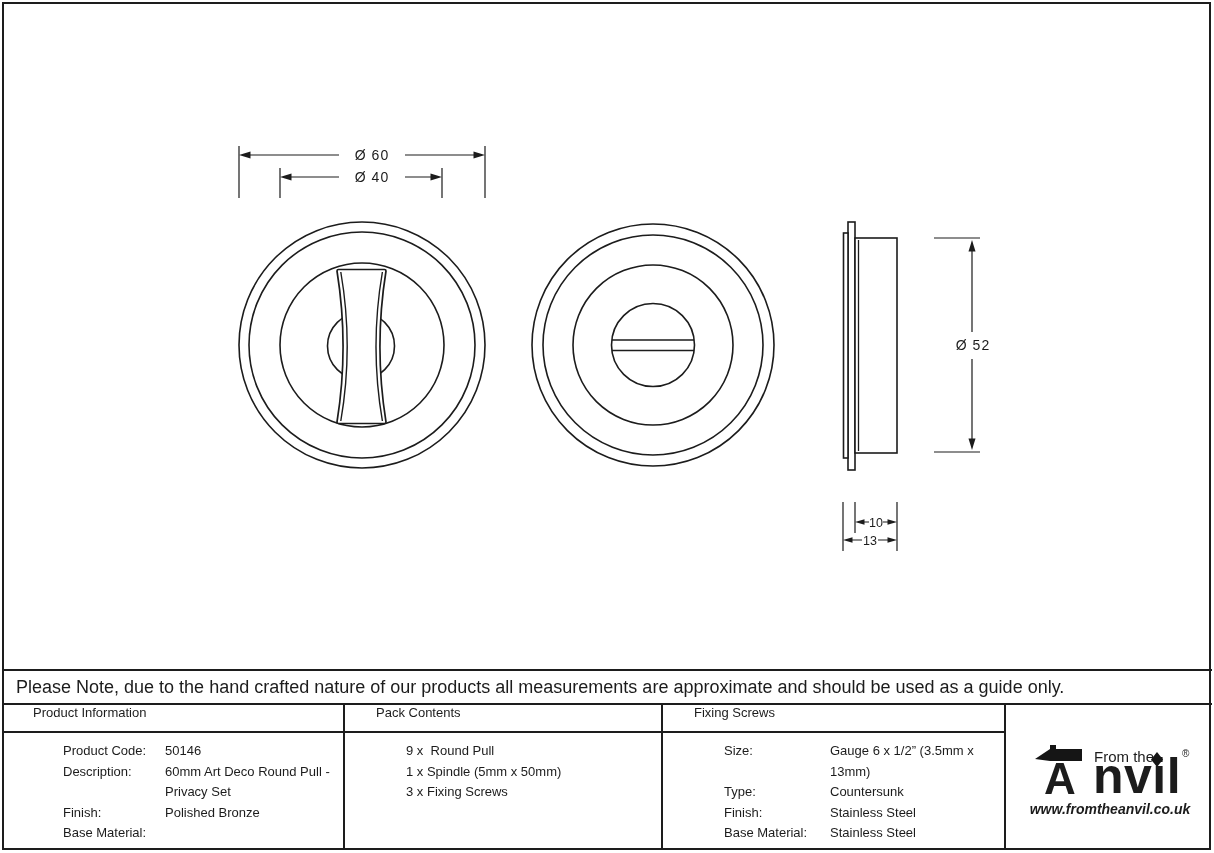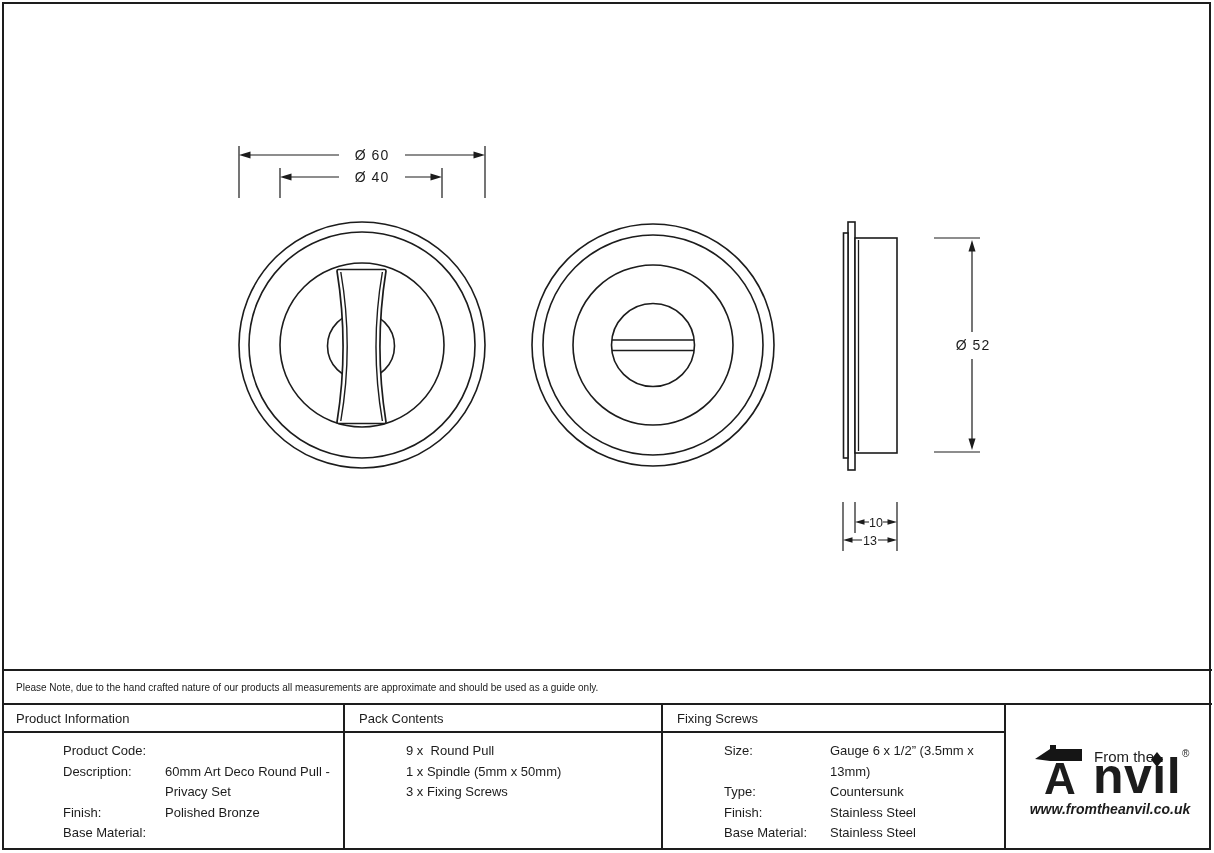--- a/index.html
+++ b/index.html
@@ -5,30 +5,30 @@
   html,body{margin:0;padding:0;background:#fff;}
   body{width:1214px;height:853px;position:relative;overflow:hidden;
        font-family:"Liberation Sans",sans-serif;color:#1c1c1c;
        -webkit-font-smoothing:antialiased;}
   .sheet{position:absolute;left:2px;top:2px;width:1209px;height:848px;
          border:2.5px solid #1d1d1d;box-sizing:border-box;background:#fff;}
   svg.drawing{position:absolute;left:0;top:0;}
   svg text{font-family:"Liberation Sans",sans-serif;fill:#1c1c1c;}
   .note-row{position:absolute;left:2px;top:669px;width:1210px;height:36px;
             box-sizing:border-box;border-top:2px solid #1d1d1d;border-bottom:2px solid #1d1d1d;
-            display:flex;align-items:center;padding-left:14px;font-size:10px;}
+            display:flex;align-items:center;padding-left:14px;font-size:18px;}
   .table-area{position:absolute;left:2px;top:705px;width:1210px;height:145px;
               display:flex;box-sizing:border-box;font-size:13px;}
   .col{box-sizing:border-box;border-right:2px solid #1d1d1d;}
   .col-product{width:343px;}
   .col-pack{width:318px;}
   .col-screws{width:343px;}
   .col-logo{flex:1;border-right:none;position:relative;}
-  .col-header{height:28px;border-bottom:2px solid #1d1d1d;display:flex;align-items:center;
-              padding-left:14px;box-sizing:border-box;}
+  .col-header{height:28px;border-bottom:2px solid #1d1d1d;display:flex;align-items:flex-start;
+              padding-left:31px;box-sizing:border-box;}
   .col-body{padding:8px 0 0 14px;line-height:20.6px;margin-left:47px;}
   .kv{display:grid;grid-template-columns:102px 1fr;}
   .col-screws .kv{grid-template-columns:106px 1fr;}
   .kv .v{max-width:216px;}
   .col-pack .col-body div{white-space:pre;}
   .logo-svg{position:absolute;left:0;top:0;}
 </style>
 </head>
 <body>
 
@@ -109,20 +109,21 @@
 
 <div class="table-area">
 
   <div class="col col-product">
     <div class="col-header">
       <span>Product Information</span>
     </div>
     <div class="col-body">
       <div class="kv">
         <span>Product Code:</span>
+        <span class="v">50146</span>
       </div>
       <div class="kv">
         <span>Description:</span>
         <span class="v">60mm Art Deco Round Pull - Privacy Set</span>
       </div>
       <div class="kv">
         <span>Finish:</span>
         <span class="v">Polished Bronze</span>
       </div>
       <div class="kv">

